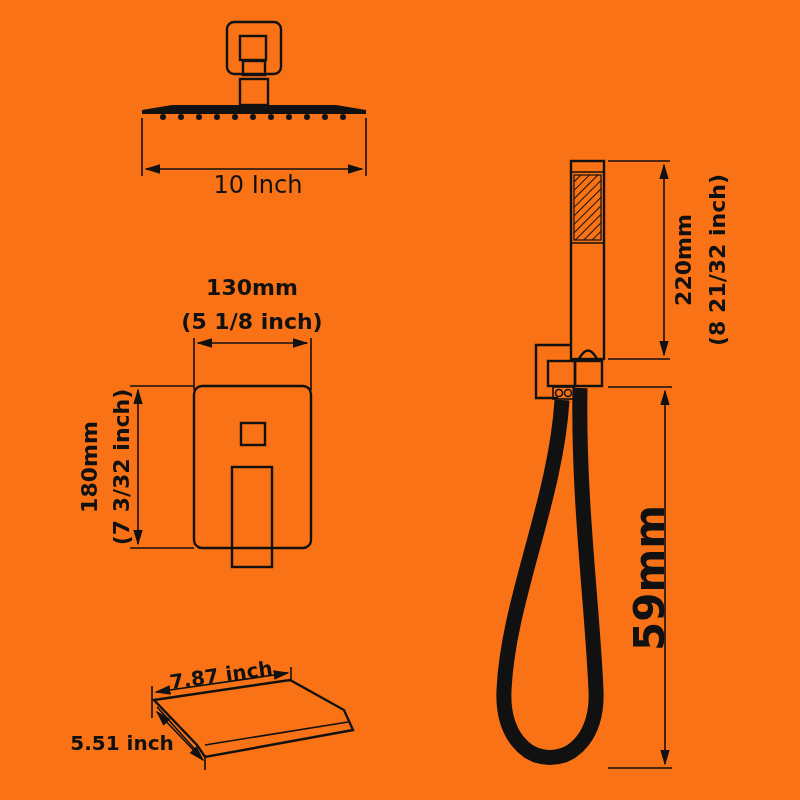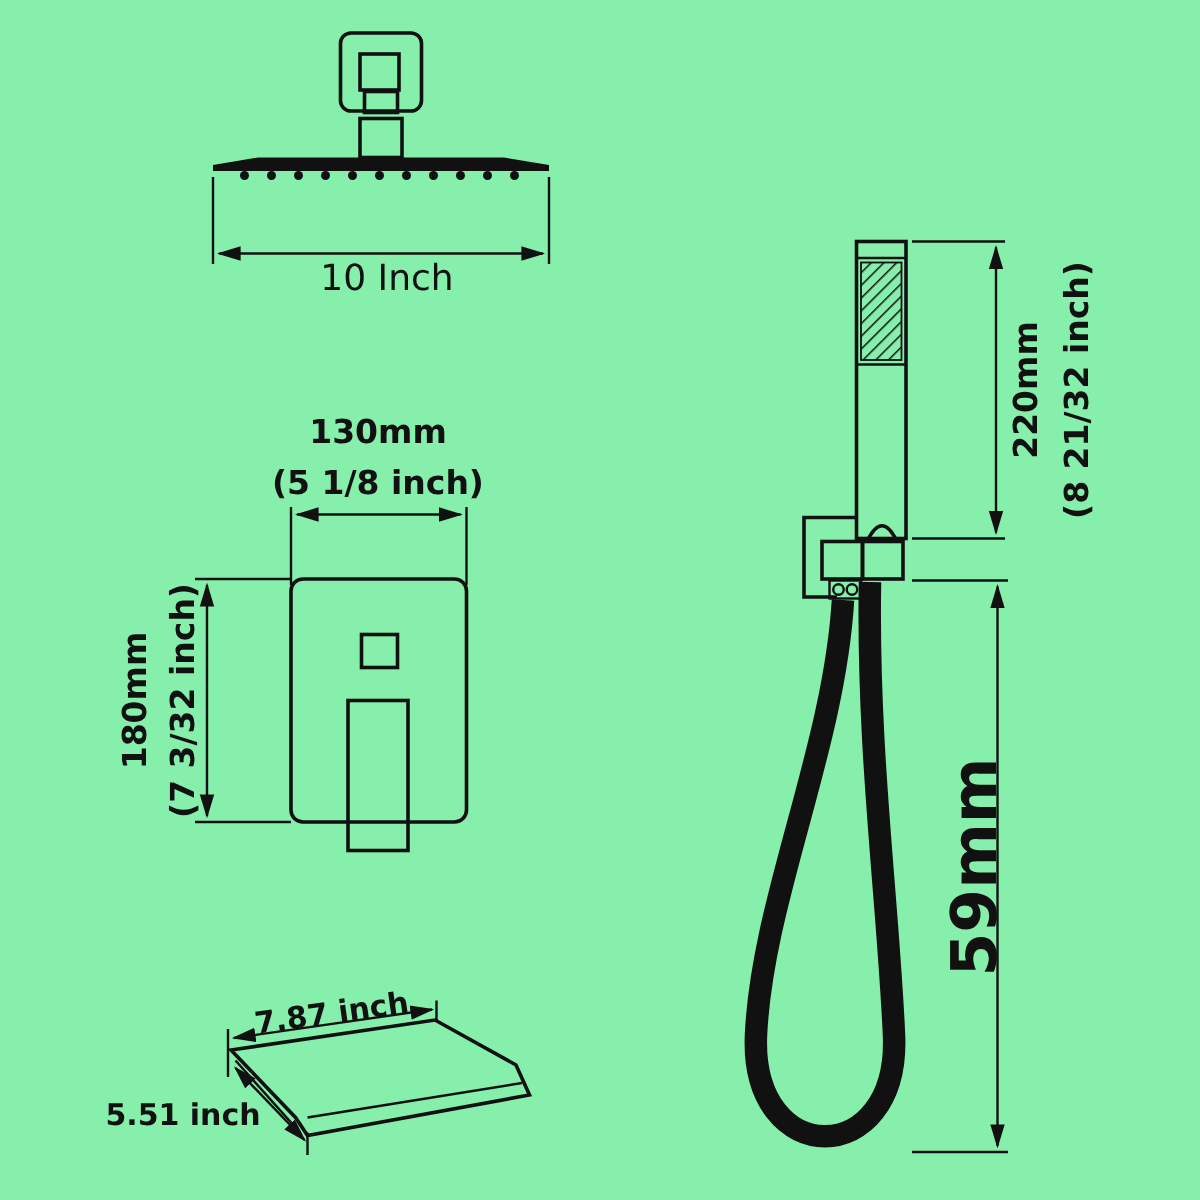--- a/index.html
+++ b/index.html
@@ -1,16 +1,16 @@
 <!DOCTYPE html>
 <html><head>
 <meta charset="utf-8">
 <style>
   html, body { margin: 0; padding: 0; background: #ffffff; }
-  #canvas { position: relative; width: 800px; height: 800px; overflow: hidden; background: #86efac; }
+  #canvas { position: relative; width: 800px; height: 800px; overflow: hidden; background: #f97316; }
   svg { position: absolute; left: 0; top: 0; }
   .lbl { font-family: "DejaVu Sans", sans-serif; fill: #111; }
   .bold { font-weight: bold; }
   .ln { stroke: #111; fill: none; stroke-width: 2.4; }
   .thin { stroke: #111; fill: none; stroke-width: 1.6; }
   .fill { fill: #111; }
 </style>
 </head>
 <body>
 

